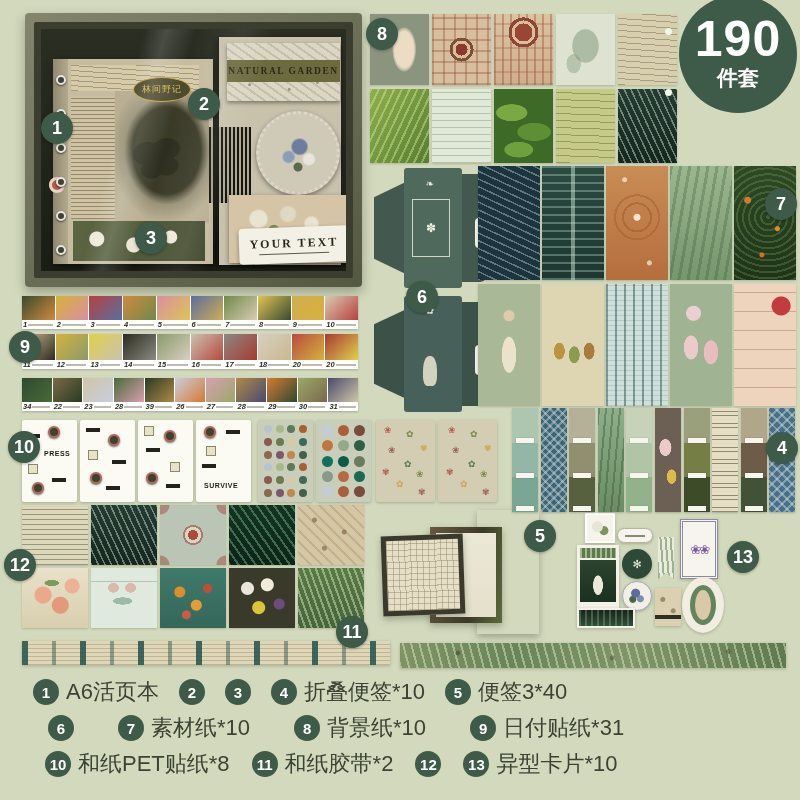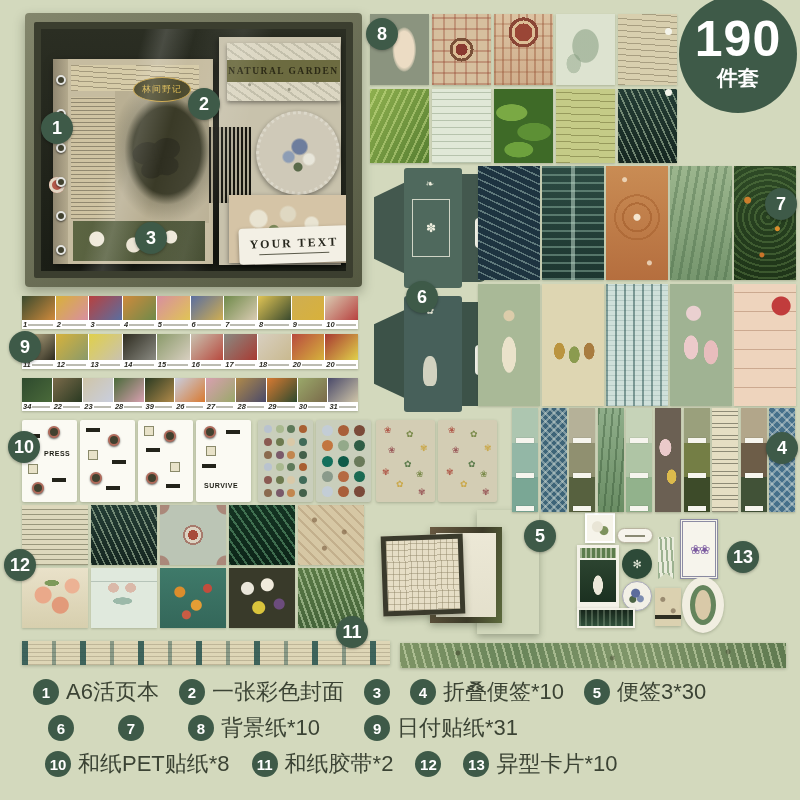--- a/index.html
+++ b/index.html
@@ -349,40 +349,40 @@
   <div class="tape tape2"></div>
 
   <div class="abs legend" id="legend">
       <div class="legend-row" style="padding-left: 33px; gap: 20px;">
         <div class="legend-item">
           <div class="legend-num">1</div>
           <div class="legend-label">A6活页本</div>
         </div>
         <div class="legend-item">
           <div class="legend-num">2</div>
-          <div class="legend-label">一张彩色封面</div>
         </div>
         <div class="legend-item">
           <div class="legend-num">3</div>
         </div>
         <div class="legend-item">
           <div class="legend-num">4</div>
           <div class="legend-label">折叠便签*10</div>
         </div>
         <div class="legend-item">
           <div class="legend-num">5</div>
-          <div class="legend-label">便签3*30</div>
+          <div class="legend-label">便签3*40</div>
         </div>
       </div>
       <div class="legend-row" style="padding-left: 48px; gap: 44px;">
         <div class="legend-item">
           <div class="legend-num">6</div>
         </div>
         <div class="legend-item">
           <div class="legend-num">7</div>
+          <div class="legend-label">素材纸*10</div>
         </div>
         <div class="legend-item">
           <div class="legend-num">8</div>
           <div class="legend-label">背景纸*10</div>
         </div>
         <div class="legend-item">
           <div class="legend-num">9</div>
           <div class="legend-label">日付贴纸*31</div>
         </div>
       </div>

